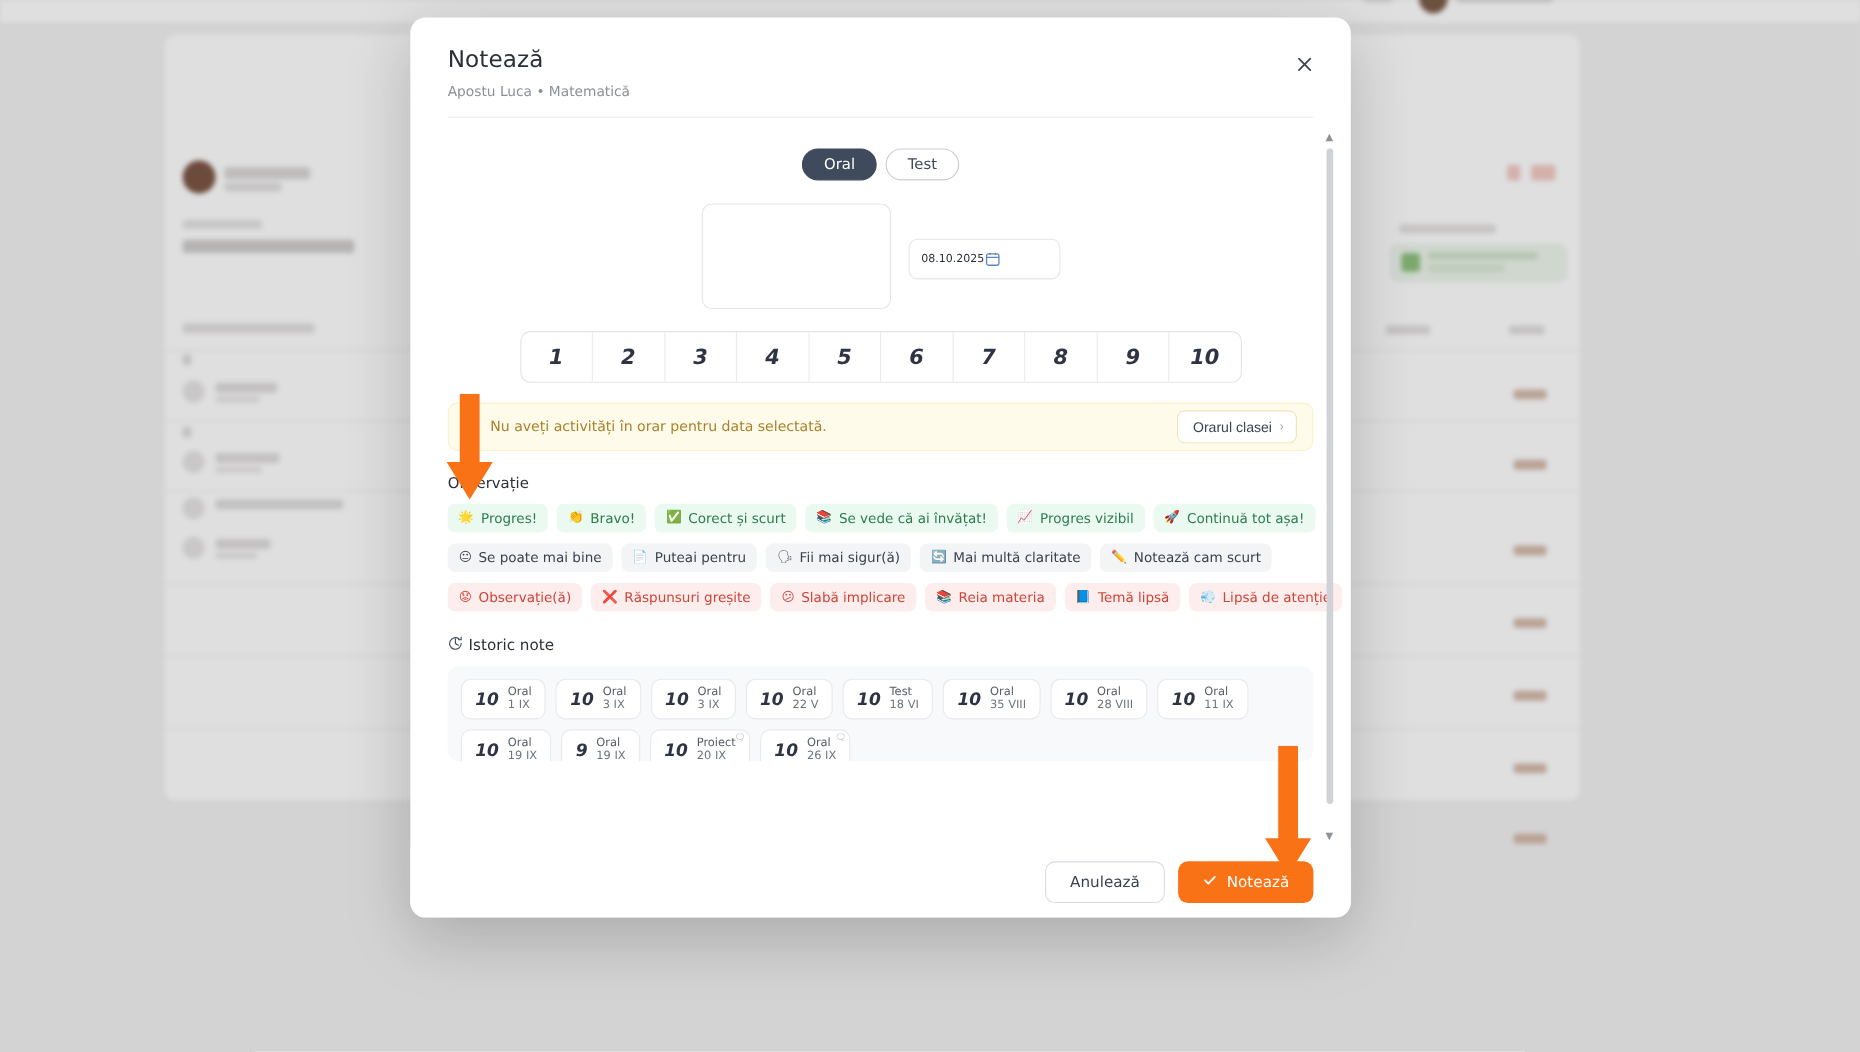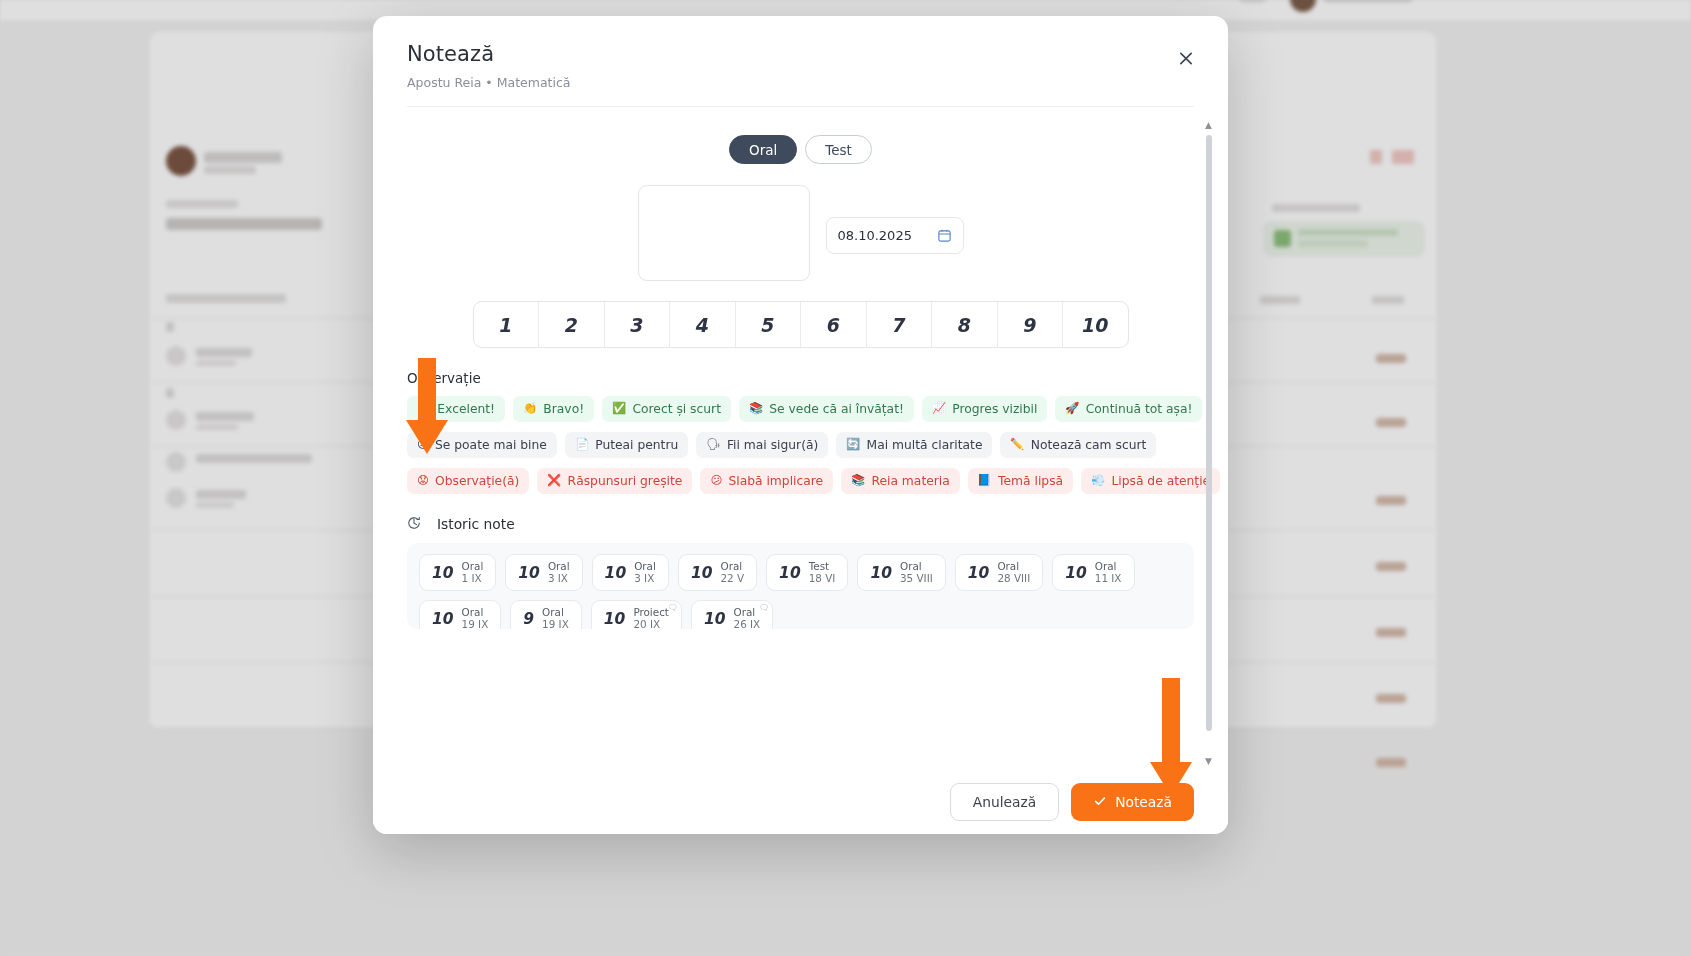--- a/index.html
+++ b/index.html
@@ -124,22 +124,22 @@
     display:flex; align-items:flex-start; justify-content:center;
     gap:16px; margin-top:21px;
   }
   .note-preview {
     width:172px; height:96px; border:1px solid #e2e5e9; border-radius:9px;
     background:#fff;
   }
   .date-field {
     margin-top:32px;
     width:138px; height:37px; border:1px solid #e4e7ec; border-radius:8px;
-    background:#fff; display:flex;align-items:center;justify-content:space-between;
-    padding:0 11px; font-size:13px; color:#2a2f3a; cursor:pointer;
+    background:#fff; display:flex;align-items:center;justify-content:flex-start;
+    padding:0 11px; font-size:10px; color:#2a2f3a; cursor:pointer;
   }
   .cal-ic { color:#5b86c4; display:flex; }
 
   
   .grade-grid {
     margin:20px auto 0 auto;
     width:656px; height:47px;
     border:1px solid #e2e5e9; border-radius:9px;
     display:flex; overflow:hidden; background:#fff;
   }
@@ -185,21 +185,21 @@
     display:flex;align-items:center; gap:6px;
     font-size:12.3px; white-space:nowrap; cursor:pointer;
   }
   .chip .emo { font-size:11.5px; line-height:1; }
   .chip.green { background:#eafaf0; color:#2f7a4f; }
   .chip.gray  { background:#f3f4f6; color:#3a4150; }
   .chip.red   { background:#fdeeed; color:#cf4438; }
 
   
   .hist-head {
-    display:flex; align-items:flex-start; gap:16px;
+    display:flex; align-items:center; gap:5px;
     margin-top:22px; font-size:13.8px; color:#2a2f3a;
   }
   .hist-box {
     margin-top:10px; background:#f8f9fa; border-radius:10px;
     padding:11px 12px; display:flex; flex-wrap:wrap; gap:9px;
     max-height:86px; overflow:hidden;
   }
   .gcard {
     background:#fff; border:1px solid #e6e9ed; border-radius:9px;
     height:37px; padding:0 12px;
@@ -295,21 +295,21 @@
   <div class="bg-link" style="left:1376px;top:694px;"></div>
   <div class="bg-link" style="left:1376px;top:758px;"></div>
 </div>
 
 <div id="dim"></div>
 
 <div id="modal">
 
   <div class="modal-header">
     <div class="modal-title">Notează</div>
-    <div class="modal-sub">Apostu Reia • Matematică</div>
+    <div class="modal-sub">Apostu Luca • Matematică</div>
     <button class="close-btn" aria-label="close">
       <svg width="17" height="17" viewBox="0 0 17 17" fill="none" stroke-width="1.7" stroke-linecap="round">
         <path d="M3 3 L14 14 M14 3 L3 14"></path>
       </svg>
     </button>
   </div>
   <div class="hdr-rule"></div>
 
   <div id="modal-body">
 
@@ -341,29 +341,37 @@
       <div class="grade-cell">4</div>
       <div class="grade-cell">5</div>
       <div class="grade-cell">6</div>
       <div class="grade-cell">7</div>
       <div class="grade-cell">8</div>
       <div class="grade-cell">9</div>
       <div class="grade-cell">10</div>
     </div>
 
     
+    <div class="warn">
+      <span class="warn-ic">⚠</span>
+      <span class="warn-txt">Nu aveți activități în orar pentru data selectată.</span>
+      <button class="warn-btn">
+        <span>Orarul clasei</span>
+        <span class="chev">›</span>
+      </button>
+    </div>
 
     
     <div class="obs-label">Observație</div>
 
     
     <div class="chip-row">
       <div class="chip green">
         <span class="emo">🌟</span>
-        <span>Excelent!</span>
+        <span>Progres!</span>
       </div>
       <div class="chip green">
         <span class="emo">👏</span>
         <span>Bravo!</span>
       </div>
       <div class="chip green">
         <span class="emo">✅</span>
         <span>Corect și scurt</span>
       </div>
       <div class="chip green">

